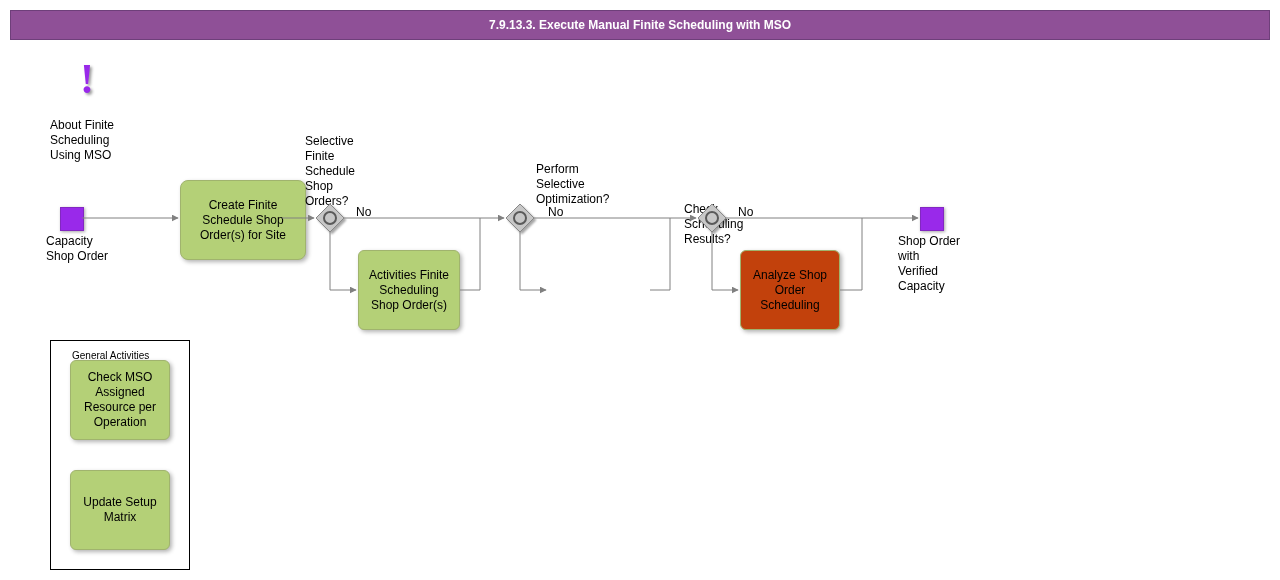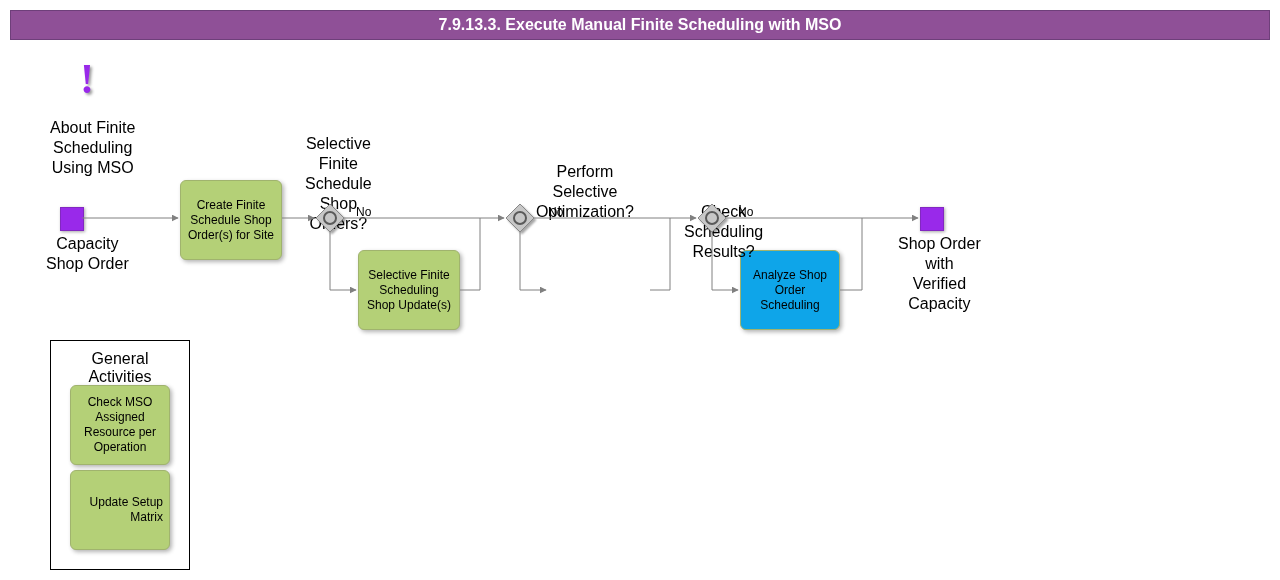--- a/index.html
+++ b/index.html
@@ -10,21 +10,21 @@
   }
   #stage {
     position: relative;
     width: 1280px;
     height: 580px;
     background: #ffffff;
   }
   .titlebar {
     position: absolute;
     box-sizing: border-box;
-    font-size: 16px;
+    font-size: 12px;
     font-weight: bold;
     color: #ffffff;
     display: flex;
     align-items: center;
     justify-content: center;
     border: 1px solid #6e3f7a;
   }
   .activity {
     position: absolute;
     box-sizing: border-box;
@@ -34,23 +34,22 @@
     align-items: center;
     justify-content: center;
     text-align: center;
     font-size: 12px;
     line-height: 1.25;
     padding: 6px;
     box-shadow: 2px 2px 4px rgba(0,0,0,0.3);
   }
   .label {
     position: absolute;
-    font-size: 16px;
+    font-size: 12px;
     line-height: 1.25;
-    text-align: center;
     white-space: pre;
   }
   .small-label {
     position: absolute;
     font-size: 12px;
   }
   .exclaim {
     position: absolute;
     font-family: "Times New Roman", Times, serif;
     font-weight: bold;
@@ -63,22 +62,21 @@
     box-shadow: 1px 1px 3px rgba(0,0,0,0.35);
   }
   .groupbox {
     position: absolute;
     border: 1px solid #000;
     box-sizing: border-box;
     background: #ffffff;
   }
   .group-title {
     position: absolute;
-    font-size: 16px;
-    text-align: center;
+    font-size: 10px;
   }
   svg.flow {
     position: absolute;
     left: 0; top: 0;
     width: 1280px;
     height: 580px;
     pointer-events: none;
   }
 </style>
 </head>
@@ -90,26 +88,26 @@
 
   <div class="exclaim" style="left:80px; top:55px; color:#9929ea;">!</div>
   <div class="label" style="left:50px; top:118px;">About Finite
 Scheduling
 Using MSO</div>
 
   <div class="start-end" style="left:60px; top:207px; width:22px; height:22px; background:#9929ea;"></div>
   <div class="label" style="left:46px; top:234px;">Capacity
 Shop Order</div>
 
-  <div class="activity" style="left:180px; top:180px; width:102px; height:80px; background:#b4d077;">Create Finite Schedule Shop Order(s) for Site</div>
+  <div class="activity" style="left:180px; top:180px; width:126px; height:80px; background:#b4d077;border-radius:8px;">Create Finite Schedule Shop Order(s) for Site</div>
 
-  <div class="activity" style="left:358px; top:250px; width:102px; height:80px; background:#b4d077;">Selective Finite Scheduling Shop Update(s)</div>
+  <div class="activity" style="left:358px; top:250px; width:102px; height:80px; background:#b4d077;">Activities Finite Scheduling Shop Order(s)</div>
 
 
-  <div class="activity" style="left:740px; top:250px; width:100px; height:80px; background:#0ea5e9;">Analyze Shop Order Scheduling</div>
+  <div class="activity" style="left:740px; top:250px; width:100px; height:80px; background:#c2410c;">Analyze Shop Order Scheduling</div>
 
   <div class="start-end" style="left:920px; top:207px; width:22px; height:22px; background:#9929ea;"></div>
   <div class="label" style="left:898px; top:234px;">Shop Order
 with
 Verified
 Capacity</div>
 
   <div class="label" style="left:305px; top:134px;">Selective
 Finite
 Schedule
@@ -123,23 +121,23 @@
   <div class="small-label" style="left:548px; top:205px;">No</div>
 
   <div class="label" style="left:684px; top:162px;margin-top:40px;">Check
 Scheduling
 Results?</div>
   <div class="small-label" style="left:738px; top:205px;">No</div>
 
   <div class="groupbox" style="left:50px; top:340px; width:140px; height:230px;"></div>
   <div class="group-title" style="left:72px; top:350px; width:96px;">General Activities</div>
 
-  <div class="activity" style="left:70px; top:385px; width:100px; height:80px; background:#b4d077;">Check MSO Assigned Resource per Operation</div>
+  <div class="activity" style="left:70px; top:360px; width:100px; height:80px; background:#b4d077;">Check MSO Assigned Resource per Operation</div>
 
-  <div class="activity" style="left:70px; top:470px; width:100px; height:80px; background:#b4d077;text-align:right;">Update Setup Matrix</div>
+  <div class="activity" style="left:70px; top:470px; width:100px; height:80px; background:#b4d077;">Update Setup Matrix</div>
 
   <svg class="flow">
     <defs>
       <marker id="arrow" viewBox="0 0 10 10" refX="9" refY="5" markerWidth="7" markerHeight="7" orient="auto-start-reverse">
         <path d="M 0 0 L 10 5 L 0 10 z" fill="#808080"></path>
       </marker>
       <filter id="ds" x="-20%" y="-20%" width="160%" height="160%">
         <feDropShadow dx="2" dy="2" stdDeviation="1.2" flood-opacity="0.35"></feDropShadow>
       </filter>
     </defs>

